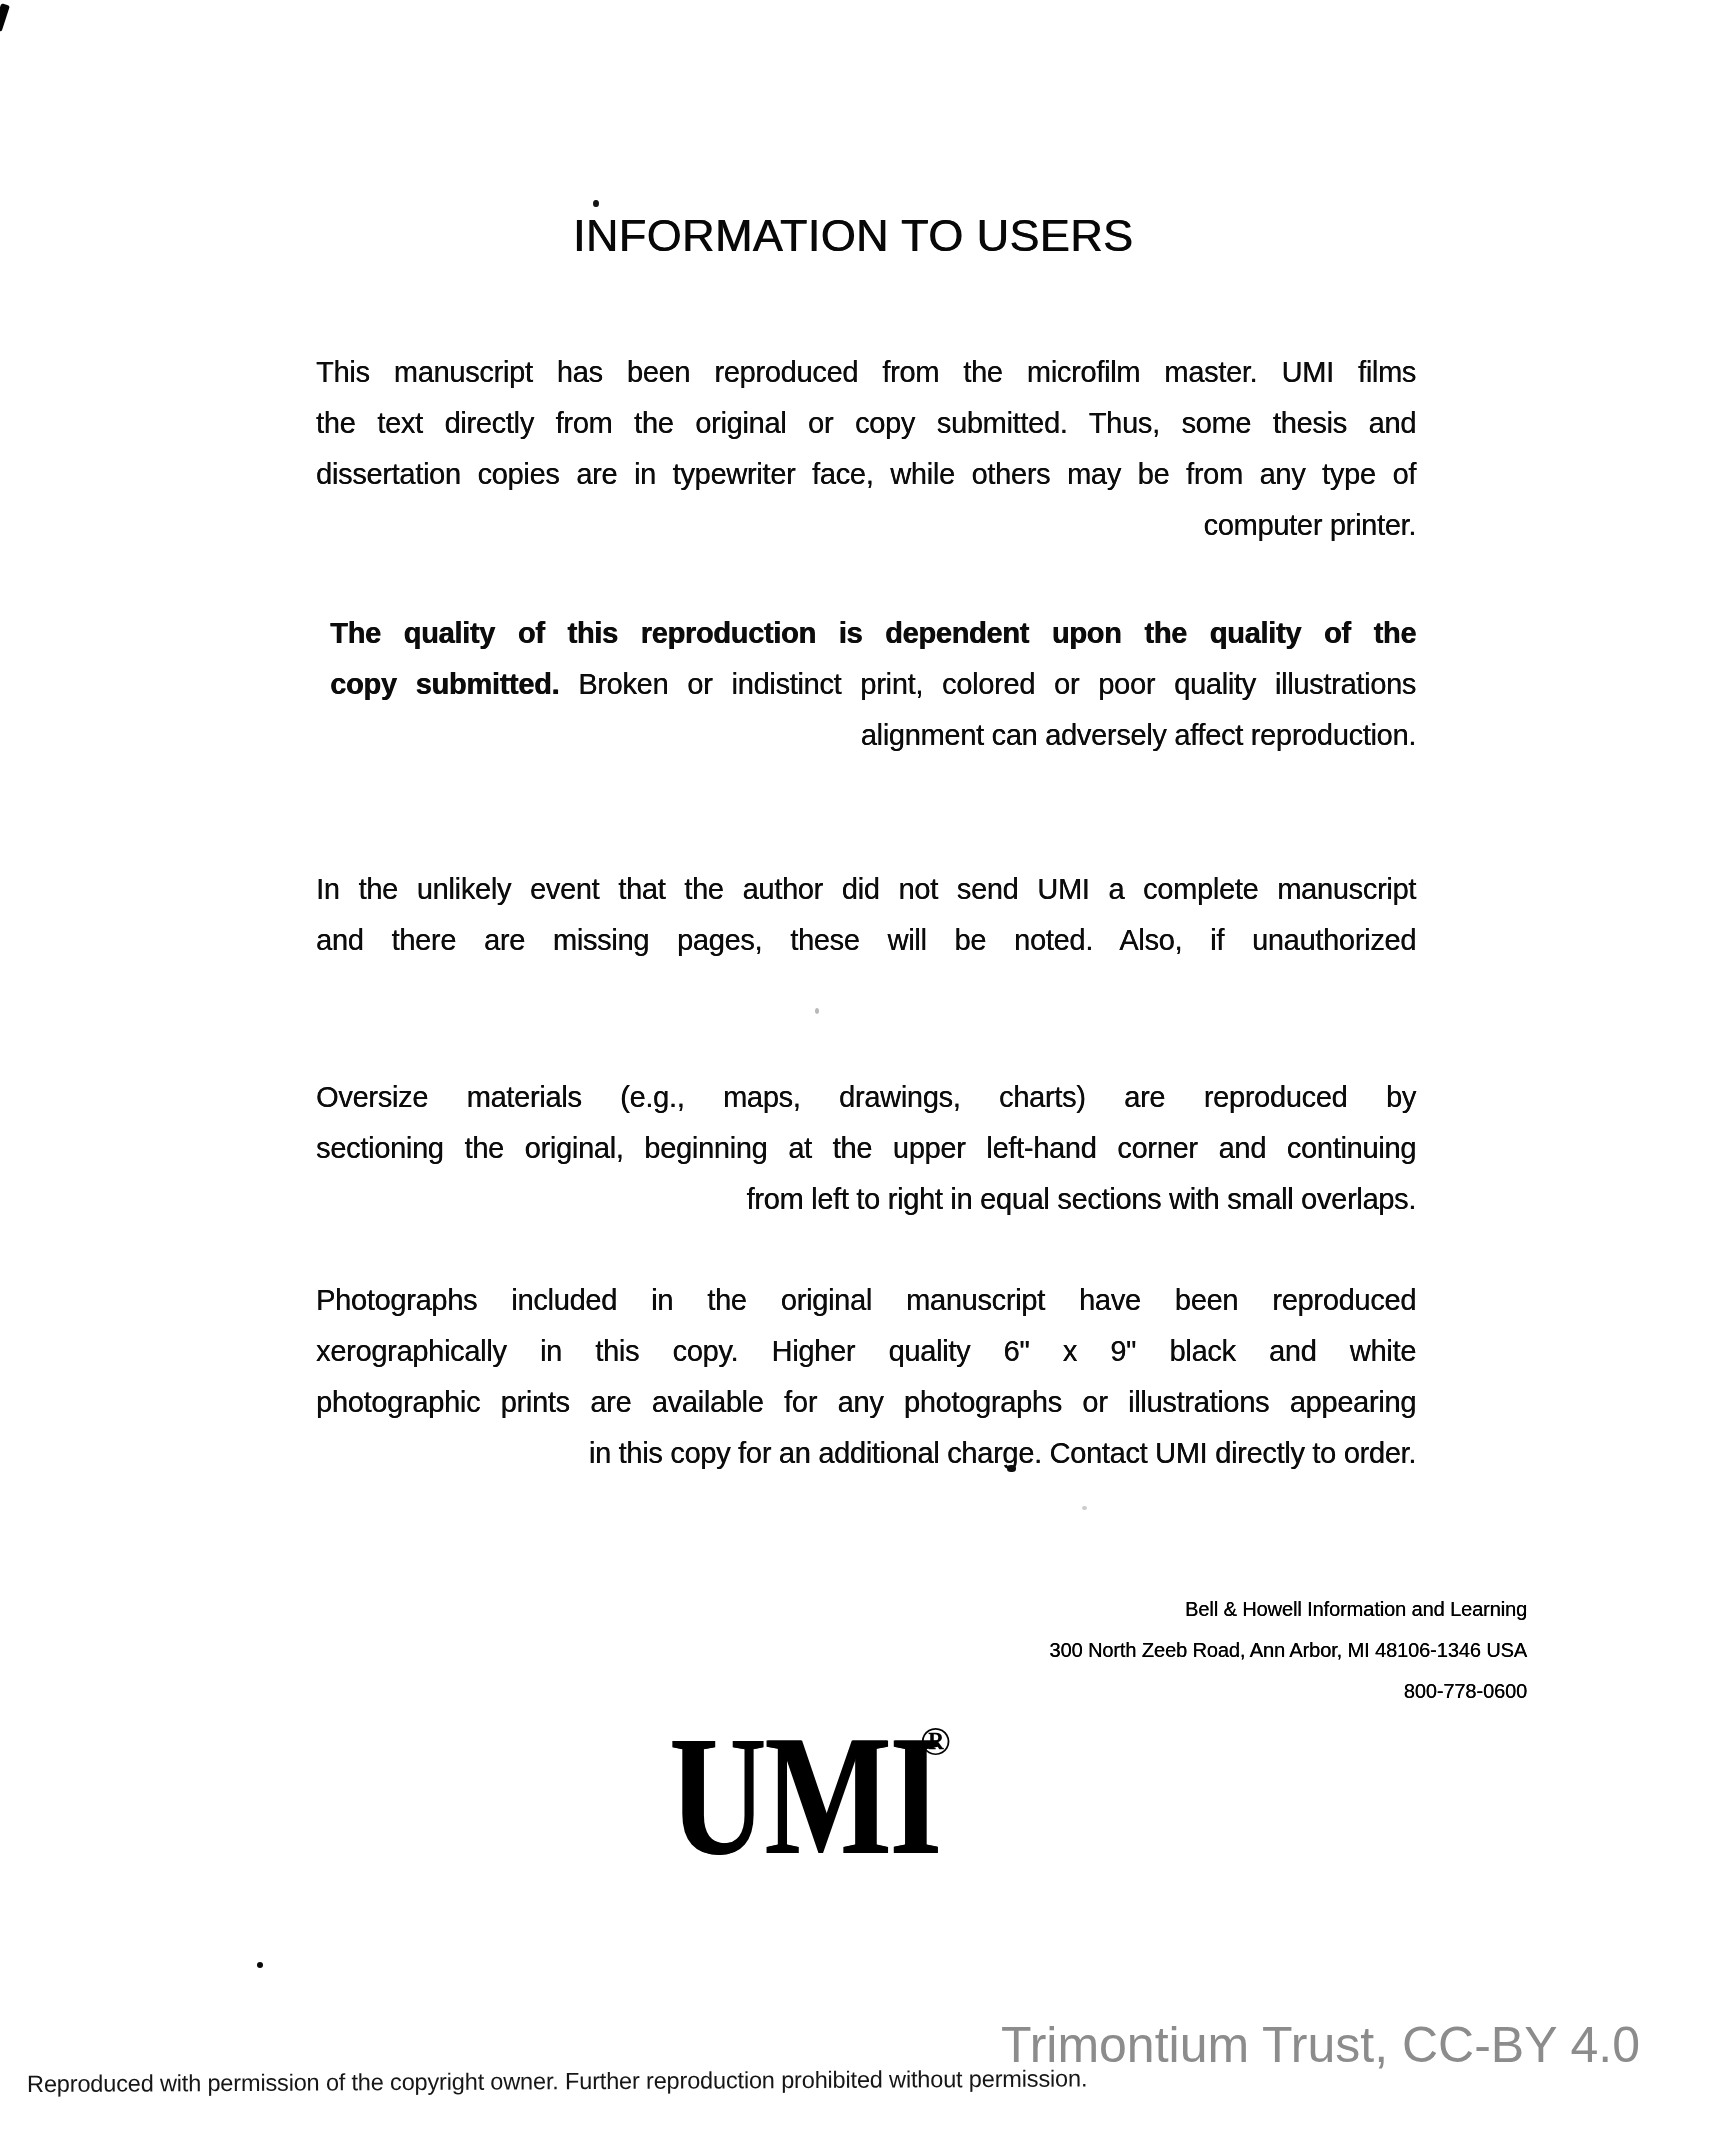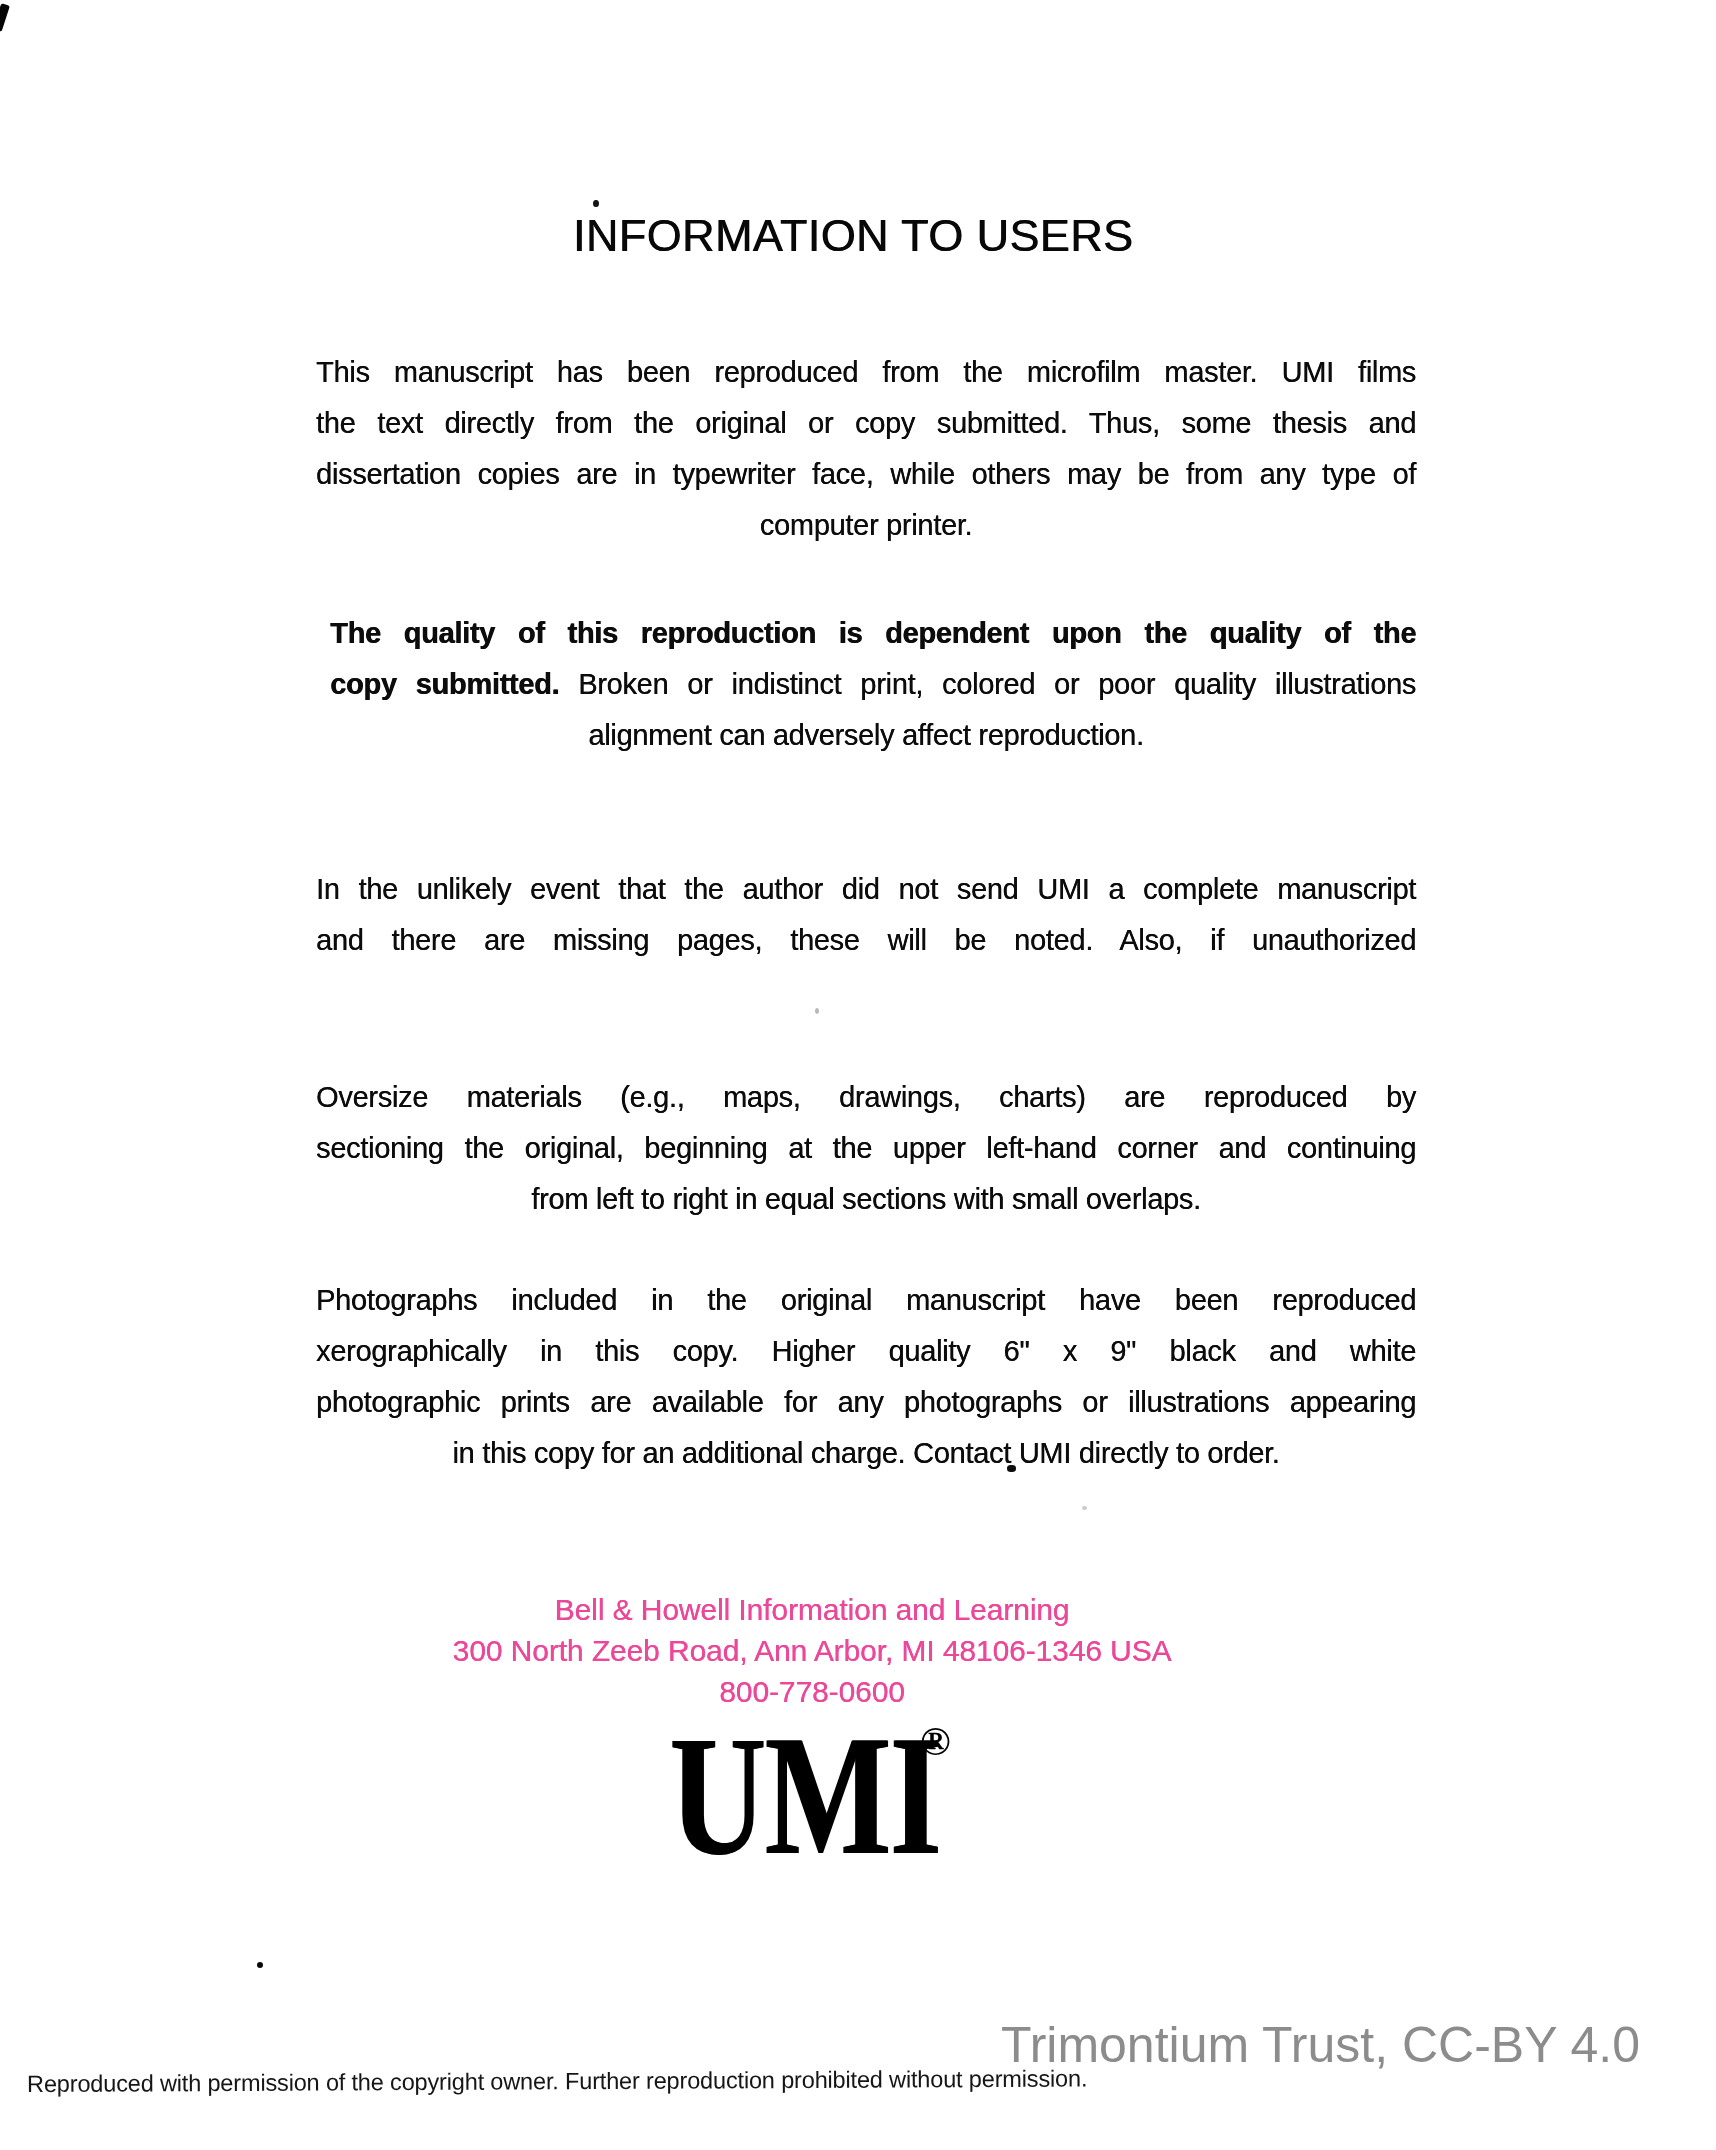--- a/index.html
+++ b/index.html
@@ -52,34 +52,34 @@
     color: #0c0c0c;
     text-shadow: 0.3px 0 0 currentColor;
   }
   #para-0 { top: 339px; }
   #para-1 { top: 600px; }
   #para-2 { top: 856px; }
   #para-3 { top: 1064px; }
   #para-4 { top: 1267px; }
   .line { display: block; }
   .line.j { text-align: justify; text-align-last: justify; text-justify: inter-word; }
-  .line.l { text-align: center; }
+  .line.l { text-align: right; }
   .b { font-weight: 700; text-shadow: 0.6px 0 0 currentColor; margin-left: 14px; }
 
   
   .address {
     position: absolute;
     left: 97px;
     top: 1589px;
     width: 1430px;
-    text-align: center;
-    font-size: 30px;
+    text-align: right;
+    font-size: 20px;
     line-height: 41px;
     letter-spacing: -0.1px;
-    color: #ec4899;
+    color: #000000;
     text-shadow: 0.3px 0 0 currentColor;
   }
 
   
   .umi-logo {
     position: absolute;
     left: 669px;
     top: 1709px;
     font-family: "Liberation Serif", serif;
     font-size: 172px;

